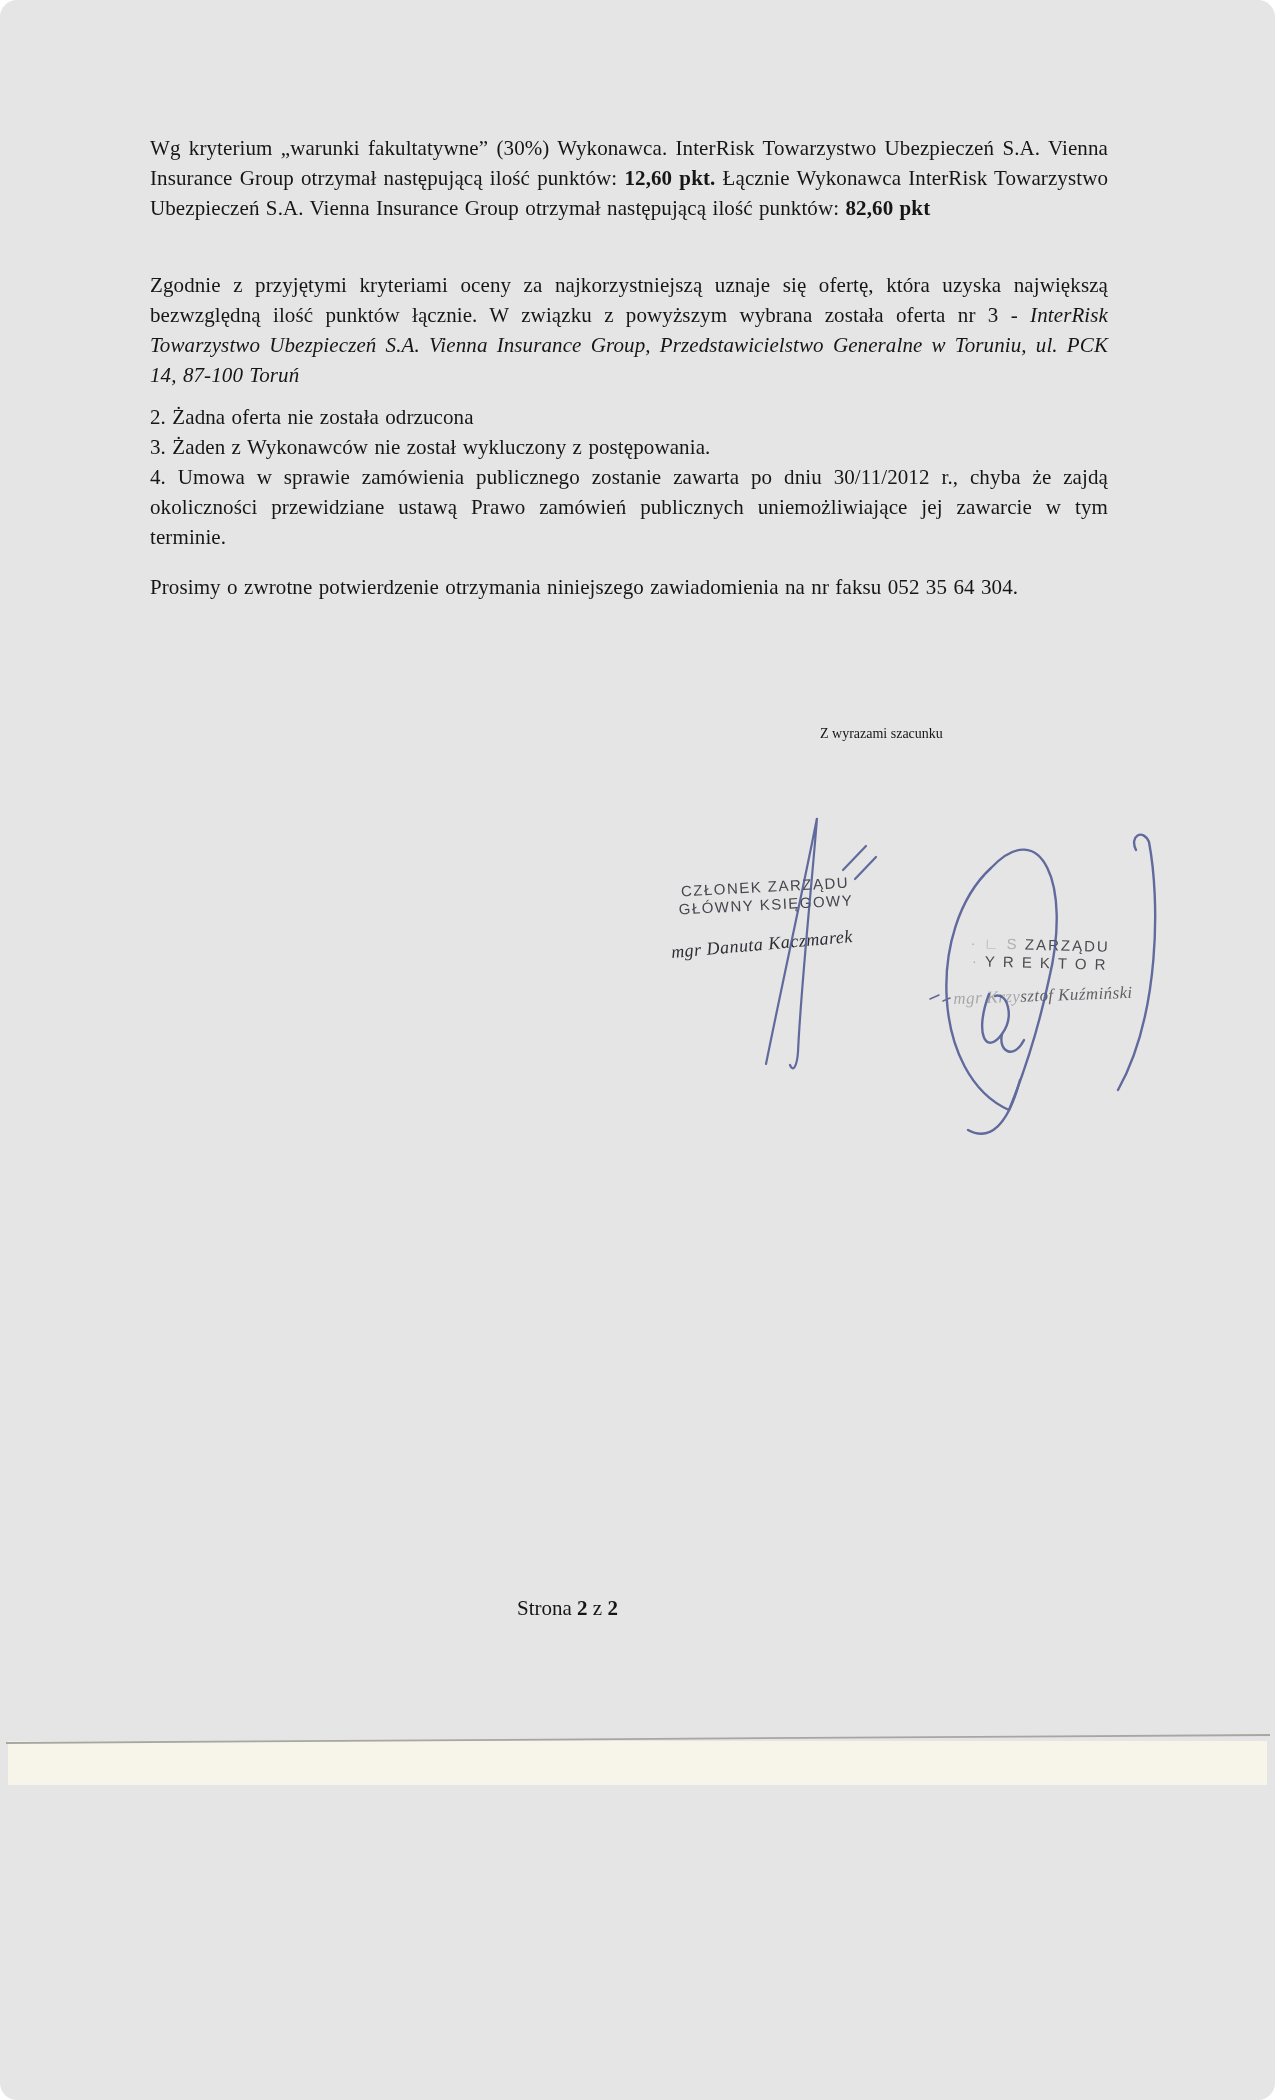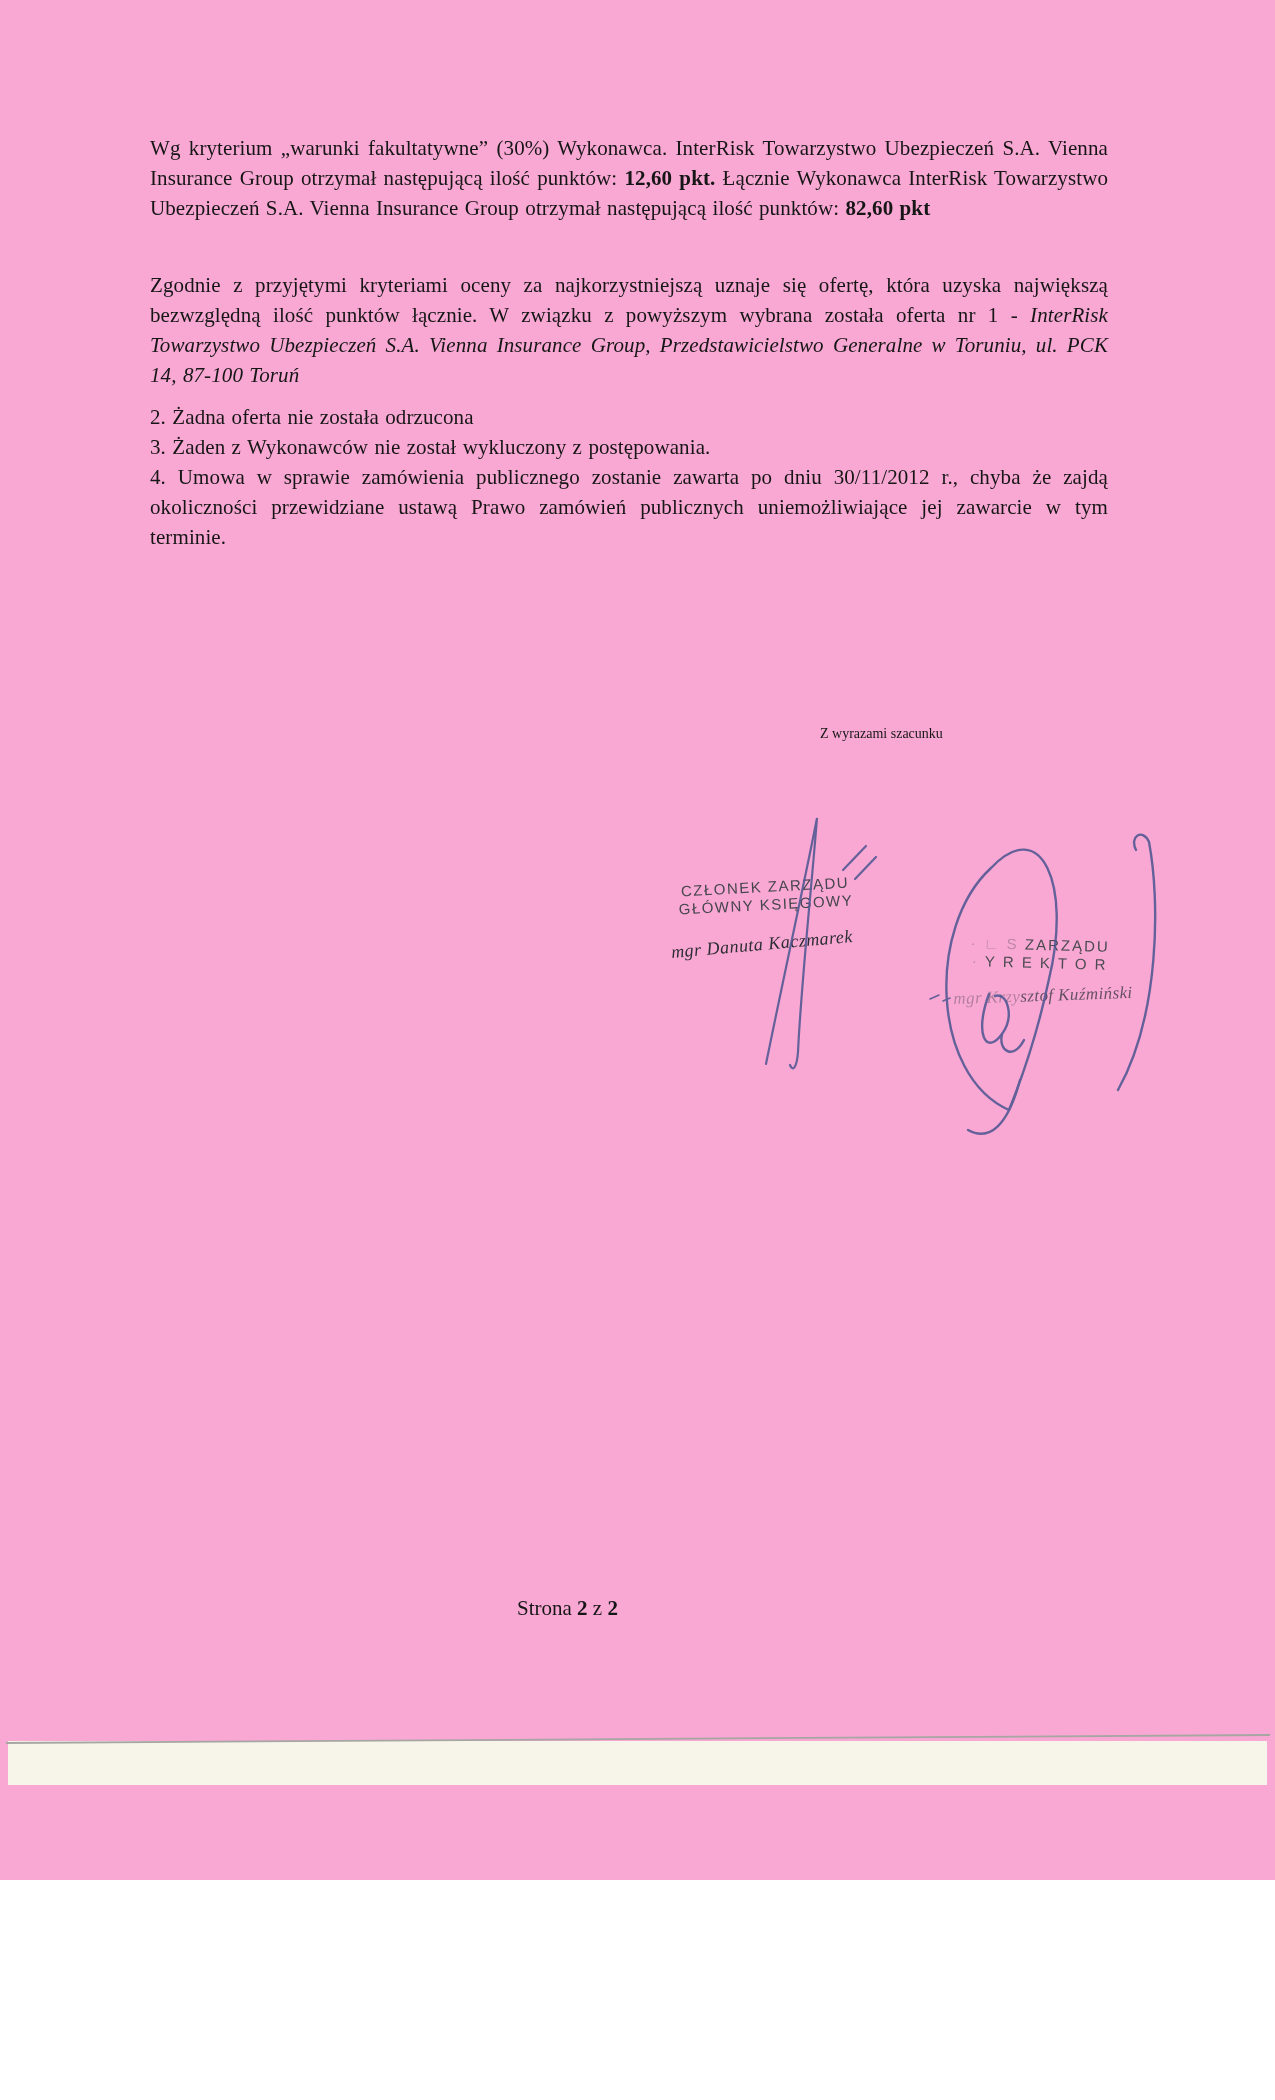--- a/index.html
+++ b/index.html
@@ -1,17 +1,17 @@
 <!DOCTYPE html>
 <html lang="pl"><head>
 <meta charset="utf-8">
 <style>
   html,body{margin:0;padding:0;background:#ffffff;}
   body{font-family:"Liberation Serif","DejaVu Serif",serif;color:#161616;}
-  #scan{position:relative;width:1275px;height:1880px;background:#f9a8d4;overflow:hidden;}
+  #scan{position:relative;width:1275px;height:2100px;background:#e5e5e5;overflow:hidden;border-radius:17px;}
 
   
   .textblock{position:absolute;left:150px;width:958px;font-size:21px;line-height:30px;
              text-align:justify;letter-spacing:.1px;word-spacing:1px;}
   .b{font-weight:bold;}
   .i{font-style:italic;}
 
   #p1{top:133px;}
   #p2{top:270px;}
   #list{top:402px;}
@@ -41,28 +41,29 @@
 
   #footer{position:absolute;left:517px;top:1596px;font-size:21px;text-align:center;}
 </style>
 </head>
 <body>
 
 <div id="scan">
 
   <div id="p1" class="textblock"><span>Wg kryterium „warunki fakultatywne” (30%) Wykonawca. InterRisk Towarzystwo Ubezpieczeń S.A. Vienna Insurance Group otrzymał następującą ilość punktów: </span><span class="b">12,60 pkt.</span><span> Łącznie Wykonawca InterRisk Towarzystwo Ubezpieczeń S.A. Vienna Insurance Group otrzymał następującą ilość punktów: </span><span class="b">82,60 pkt</span></div>
 
-  <div id="p2" class="textblock"><span>Zgodnie z przyjętymi kryteriami oceny za najkorzystniejszą uznaje się ofertę, która uzyska największą bezwzględną ilość punktów łącznie. W związku z powyższym wybrana została oferta nr 1 - </span><span class="i">InterRisk Towarzystwo Ubezpieczeń S.A. Vienna Insurance Group, Przedstawicielstwo Generalne w Toruniu, ul. PCK 14, 87-100 Toruń</span></div>
+  <div id="p2" class="textblock"><span>Zgodnie z przyjętymi kryteriami oceny za najkorzystniejszą uznaje się ofertę, która uzyska największą bezwzględną ilość punktów łącznie. W związku z powyższym wybrana została oferta nr 3 - </span><span class="i">InterRisk Towarzystwo Ubezpieczeń S.A. Vienna Insurance Group, Przedstawicielstwo Generalne w Toruniu, ul. PCK 14, 87-100 Toruń</span></div>
 
   <div id="list" class="textblock">
     <div>2. Żadna oferta nie została odrzucona</div>
     <div>3. Żaden z Wykonawców nie został wykluczony z postępowania.</div>
     <div>4. Umowa w sprawie zamówienia publicznego zostanie zawarta po dniu 30/11/2012 r., chyba że zajdą okoliczności przewidziane ustawą Prawo zamówień publicznych uniemożliwiające jej zawarcie w tym terminie.</div>
   </div>
 
+  <div id="p4" class="textblock">Prosimy o zwrotne potwierdzenie otrzymania niniejszego zawiadomienia na nr faksu 052 35 64 304.</div>
 
   <div id="closing">Z wyrazami szacunku</div>
 
   <div id="stamp-left">
     <div>CZŁONEK ZARZĄDU</div>
     <div>GŁÓWNY KSIĘGOWY</div>
   </div>
   <div id="name-left">mgr Danuta Kaczmarek</div>
 
   <div id="stamp-right">

